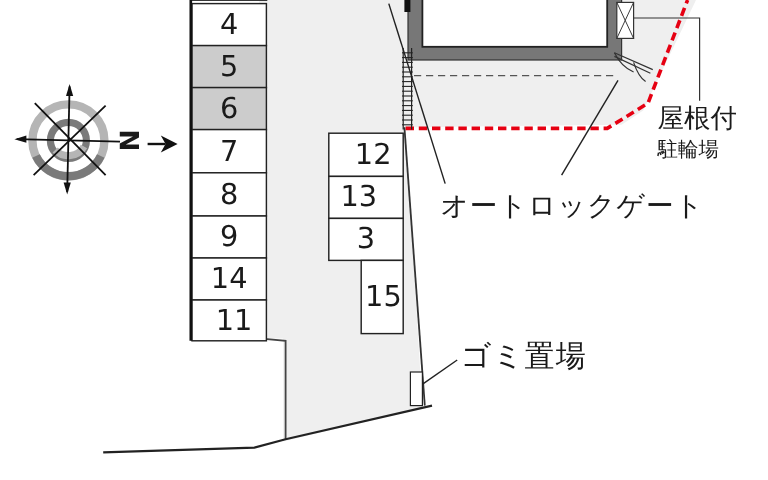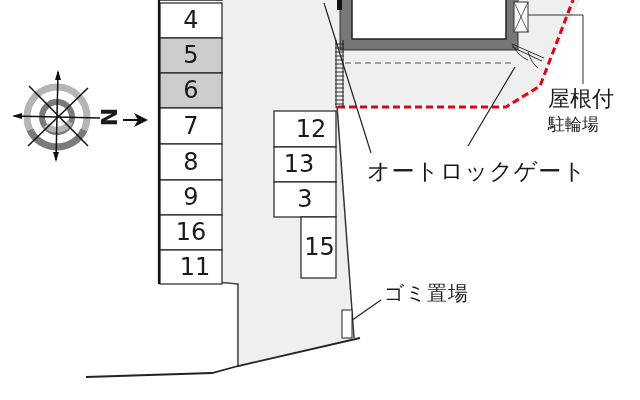--- a/index.html
+++ b/index.html
@@ -118,24 +118,24 @@
 </svg>
 
 <div class="lbl" style="left:101px; top:106px; font-size:22px; font-weight:bold; transform:rotate(-90deg); transform-origin:center; line-height:1;">N</div>
 
 <div class="slot-num" style="left:160px; top:8px;   width:62px;">4</div>
 <div class="slot-num" style="left:160px; top:43px;  width:62px;">5</div>
 <div class="slot-num" style="left:160px; top:78px;  width:62px;">6</div>
 <div class="slot-num" style="left:160px; top:114px; width:62px;">7</div>
 <div class="slot-num" style="left:160px; top:150px; width:62px;">8</div>
 <div class="slot-num" style="left:160px; top:185px; width:62px;">9</div>
-<div class="slot-num" style="left:160px; top:220px; width:62px;">16</div>
+<div class="slot-num" style="left:160px; top:220px; width:62px;">14</div>
 <div class="slot-num" style="left:160px; top:255px; width:70px;">11</div>
 
 <div class="slot-num" style="left:274px; top:117px; width:74px;">12</div>
 <div class="slot-num" style="left:274px; top:152px; width:50px;">13</div>
 <div class="slot-num" style="left:274px; top:187px; width:62px;">3</div>
 <div class="slot-num" style="left:301px; top:235px; width:37px;">15</div>
 
 <div class="lbl" style="left:548px; top:84px; font-size:22px;">屋根付</div>
 <div class="lbl" style="left:548px; top:113px; font-size:17px;">駐輪場</div>
 <div class="lbl" style="left:367px; top:156px; font-size:23px; letter-spacing:1px;">オートロックゲート</div>
-<div class="lbl" style="left:384px; top:280px; font-size:20px; letter-spacing:1px;">ゴミ置場</div>
+<div class="lbl" style="left:384px; top:280px; font-size:25px; letter-spacing:1px;">ゴミ置場</div>
 
 </body></html>

